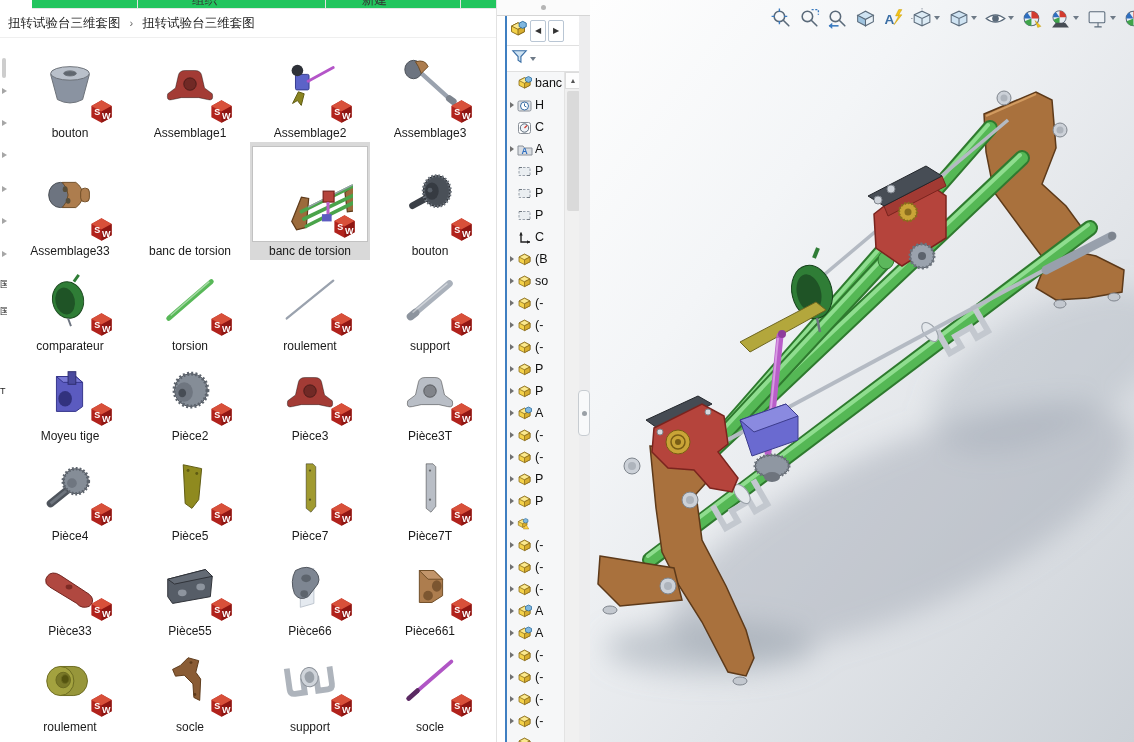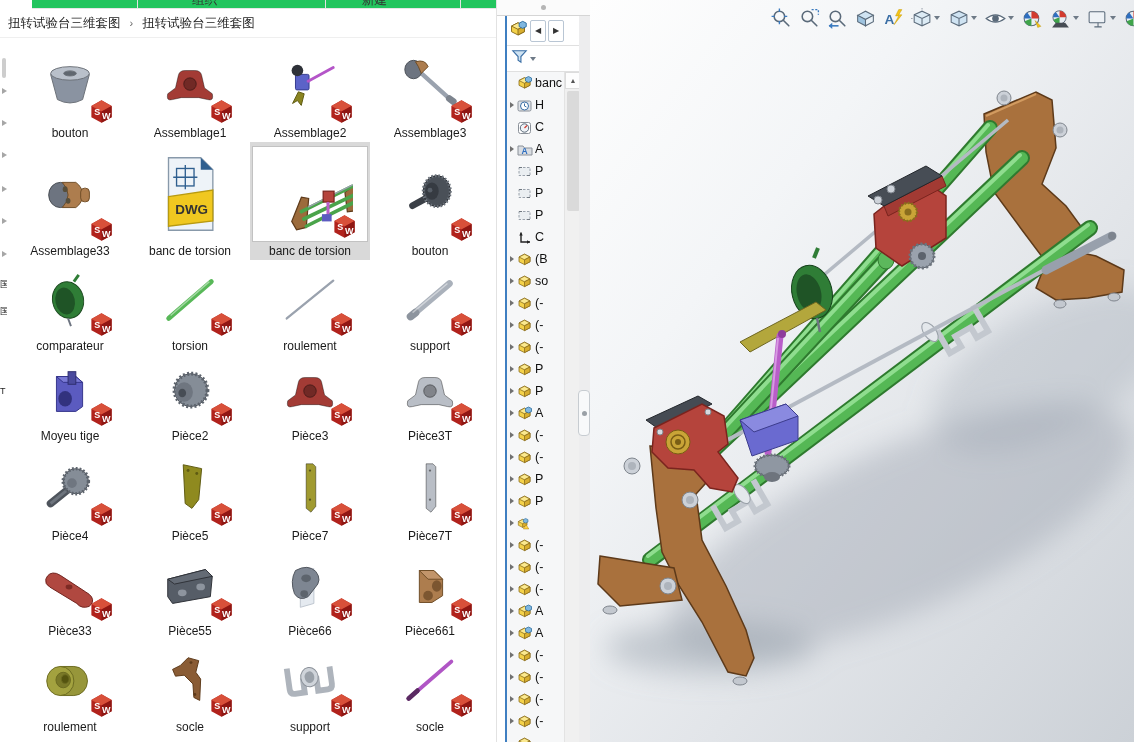--- a/index.html
+++ b/index.html
@@ -187,32 +187,20 @@
           <div class="flabel">Assemblage33</div>
           <span class="swbadge"><svg viewBox="0 0 24 24">
               <polygon points="3,7 12,2 21,7 21,17 12,22 3,17" fill="#b1221c"></polygon>
               <polygon points="3,7 12,2 21,7 12,12" fill="#d8503a"></polygon>
               <polygon points="12,12 21,7 21,17 12,22" fill="#8f1713"></polygon>
               <text x="5.5" y="15.5" font-size="8" font-weight="bold" fill="#fff">S</text>
               <text x="12.5" y="19" font-size="8" font-weight="bold" fill="#fff">W</text>
             </svg></span>
         </div>
         <div class="cell big">
-          <div class="iconwrap">
-            <svg viewBox="0 0 64 64">
-              <g>
-                <path d="M16 5 h24 l9 9 v45 h-33 z" fill="#eef3f8" stroke="#8899aa"></path>
-                <path d="M40 5 l9 9 h-9 z" fill="#2f5f8f"></path>
-                <rect x="22" y="13" width="13" height="13" fill="none" stroke="#2f5f8f"></rect>
-                <path d="M28.5 10.5 v18 M19.5 19.5 h18" stroke="#2f5f8f"></path>
-                <path d="M16 34 L49 29 V52 L16 56 z" fill="#f0c820" stroke="#b89a10"></path>
-                <text x="21" y="47" font-size="10" font-weight="bold" fill="#333">DWG</text>
-              </g>
-            </svg>
-          </div>
           <div class="flabel">banc de torsion</div>
         </div>
         <div class="cell sel big">
           <div class="iconwrap">
             <svg viewBox="0 0 64 64">
               <g stroke-linecap="round" transform="translate(4,2) scale(0.9)">
                 <path d="M16 56 l8 -20 6 1 -2 24 -8 2 z" fill="#9c6b3c" stroke="#5d3a1a"></path>
                 <path d="M60 32 l10 -8 4 3 -4 20 -8 1 z" fill="#9c6b3c" stroke="#5d3a1a"></path>
                 <path d="M24 48 L66 27 M26 54 L70 33 M28 60 L72 38" stroke="#4aa44a" stroke-width="3"></path>
                 <path d="M30 44 L66 26" stroke="#9aa2ae" stroke-width="1.2"></path>

